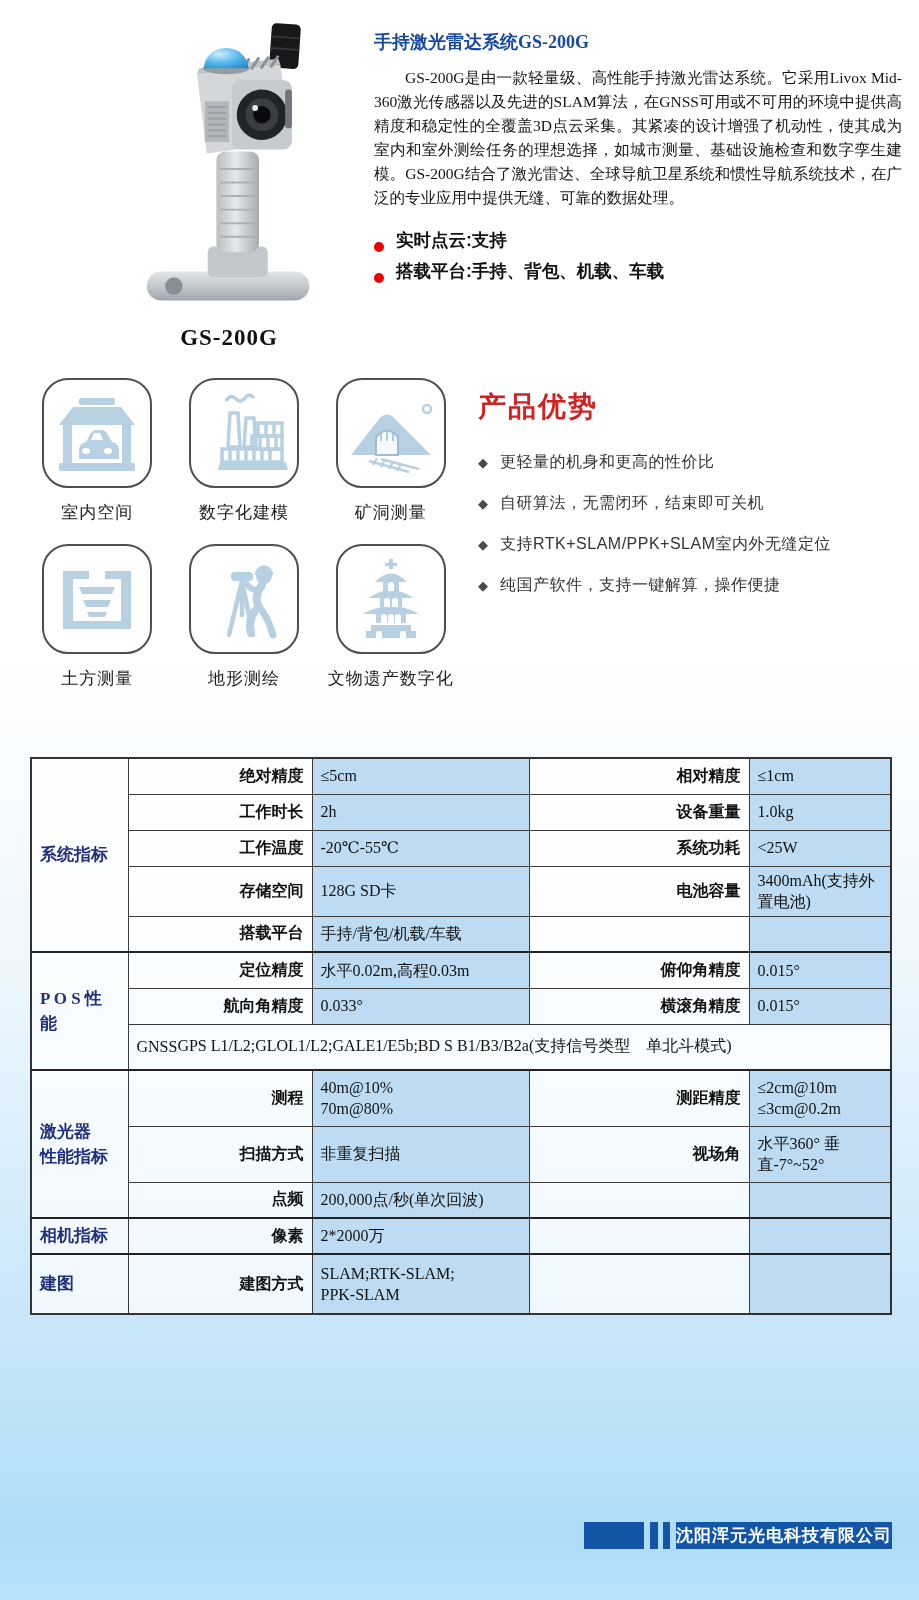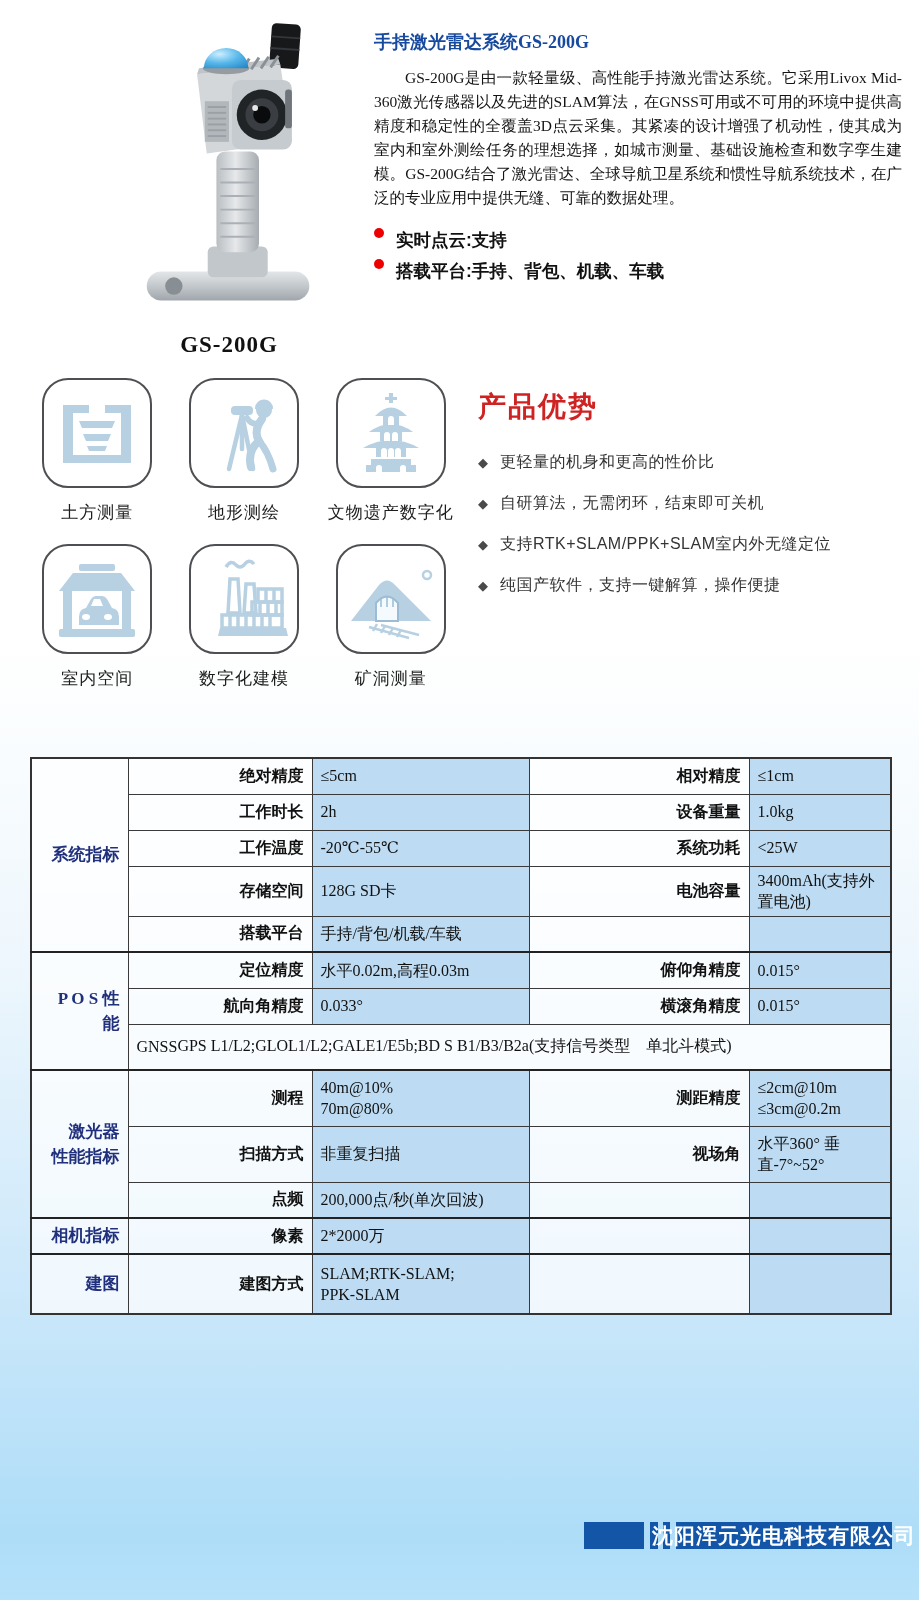--- a/index.html
+++ b/index.html
@@ -6,29 +6,29 @@
   .page{
     position:relative;
     width:919px;height:1600px;
     margin:0 auto;
     background:linear-gradient(180deg,#ffffff 0%,#ffffff 40%,#eef7fd 60%,#cde8fa 80%,#aeddf8 96%,#b6e1fa 100%);
     font-family:"Liberation Sans",sans-serif;
     overflow:hidden;
   }
   
   .product-figure{position:absolute;left:104px;top:18px;width:250px;text-align:center;}
-  .product-model{margin-top:14px;font-family:"Liberation Serif","DejaVu Serif",serif;
+  .product-model{margin-top:7px;font-family:"Liberation Serif","DejaVu Serif",serif;
     font-weight:bold;font-size:23px;color:#111;letter-spacing:1px;}
   .hero-right{position:absolute;left:374px;top:30px;width:528px;}
   .hero-title{font-family:"Liberation Serif","DejaVu Serif",serif;font-weight:bold;
     font-size:18px;color:#17499e;margin:0 0 12px 0;}
   .hero-desc{font-family:"Liberation Serif","DejaVu Serif",serif;font-size:15.5px;
     line-height:1.55;color:#141414;text-align:justify;text-indent:2em;margin:0;}
   .hero-bullets{margin-top:18px;}
-  .hero-bullet{display:flex;align-items:flex-start;margin-bottom:7px;}
+  .hero-bullet{display:flex;align-items:flex-end;margin-bottom:7px;}
   .red-dot{width:10px;height:10px;border-radius:50%;background:#ee0000;margin-right:12px;flex:0 0 auto;}
   .hero-bullet-text{font-weight:bold;font-size:17.5px;color:#111;}
   
   .app-grid{position:absolute;left:24px;top:378px;width:440px;}
   .app-row{display:flex;justify-content:flex-start;margin-bottom:20px;}
   .app-cell{width:147px;text-align:center;}
   .app-box{width:110px;height:110px;margin:0 auto;border:2.5px solid #4d4f52;border-radius:26px;
     background:#fff;display:flex;align-items:center;justify-content:center;box-sizing:border-box;}
   .app-label{margin-top:13px;font-size:17px;color:#1c1c1c;letter-spacing:1px;white-space:nowrap;}
   
@@ -36,37 +36,37 @@
   .adv-title{font-size:28px;font-weight:bold;color:#cf2323;margin:0 0 26px 0;letter-spacing:2px;}
   .adv-item{display:flex;align-items:flex-start;margin-bottom:20px;}
   .adv-diamond{color:#4a4a4a;font-size:13px;margin:3px 12px 0 0;flex:0 0 auto;}
   .adv-text{font-size:16px;color:#343434;letter-spacing:0.5px;text-align:center;}
   
   .spec-wrap{position:absolute;left:30px;top:757px;width:860px;}
   table.spec{border-collapse:collapse;width:860px;table-layout:fixed;
     font-family:"Liberation Serif","DejaVu Serif",serif;font-size:16px;color:#111;
     border:2px solid #333;}
   table.spec td{border:1px solid #3a3a3a;padding:3px 8px;vertical-align:middle;box-sizing:border-box;}
-  td.gcell{background:rgba(255,255,255,0.72);color:#20307c;font-weight:bold;text-align:right;
+  td.gcell{background:rgba(255,255,255,0.72);color:#20307c;font-weight:bold;text-align:left;
     font-size:17px;white-space:pre-line;line-height:1.5;margin-top:36px;}
   td.pcell{background:rgba(255,255,255,0.72);font-weight:bold;text-align:right;white-space:pre-line;}
   td.vcell{background:#bddcf3;text-align:left;white-space:pre-line;line-height:1.35;}
   tr.gtop td{border-top:2px solid #222;}
   td.gnss-cell{background:rgba(255,255,255,0.72);}
   .gnss-flex{display:flex;align-items:center;white-space:pre-wrap;}
   .h36 td{height:36px;} .h48 td{height:48px;} .h46 td{height:46px;}
   .h56 td{height:56px;} .h60 td{height:60px;}
   
   .footer{position:absolute;left:0;top:1522px;width:919px;height:28px;}
   .f-rect{position:absolute;left:584px;top:0;width:60px;height:27px;background:#1356a8;}
   .f-bar1{position:absolute;left:650px;top:0;width:8px;height:27px;background:#1356a8;}
   .f-bar2{position:absolute;left:663px;top:0;width:7px;height:27px;background:#1356a8;}
   .f-main{position:absolute;left:676px;top:0;width:216px;height:27px;background:#1356a8;
     display:flex;align-items:center;justify-content:center;}
-  .f-text{color:#fff;font-weight:bold;font-size:21px;letter-spacing:1px;white-space:nowrap;}
+  .f-text{color:#fff;font-weight:bold;font-size:17px;letter-spacing:1px;white-space:nowrap;}
   svg{display:block;}
 </style>
 </head>
 <body>
 
 <div class="page">
 
   <div class="product-figure">
     <svg width="250" height="300" viewBox="0 0 250 310" aria-hidden="true">
       <defs>
@@ -154,84 +154,20 @@
       </div>
     </div>
   </div>
 
   <div class="app-grid">
     <div class="app-row">
       <div class="app-cell">
         <div class="app-box">
           <svg width="96" height="96" viewBox="0 0 96 96">
             <g fill="#b7d0e2">
-              <path d="M14 20 H40 V28 H24 V70 H72 V28 H56 V20 H82 V78 H14 Z"></path>
-              <path d="M30 36 L66 36 L63 43 L33 43 Z"></path>
-              <path d="M34 49 L62 49 L59 56 L37 56 Z"></path>
-              <path d="M38 61 L58 61 L56 66 L40 66 Z"></path>
-            </g>
-          </svg>
-        </div>
-        <div class="app-label">土方测量</div>
-      </div>
-      <div class="app-cell">
-        <div class="app-box">
-          <svg width="96" height="96" viewBox="0 0 96 96">
-            <g stroke="#b7d0e2" stroke-width="4.5" fill="none" stroke-linecap="round">
-              <line x1="46" y1="30" x2="33" y2="84"></line>
-              <line x1="46" y1="30" x2="57" y2="84"></line>
-              <line x1="46" y1="32" x2="46" y2="64"></line>
-            </g>
-            <rect x="35" y="21" width="22" height="9" rx="4" fill="#b7d0e2"></rect>
-            <circle cx="68" cy="25" r="8" fill="#b7d0e2"></circle>
-            <g stroke="#b7d0e2" fill="none" stroke-linecap="round">
-              <path d="M66 34 q-9 12 -3 22 q-12 10 -8 26" stroke-width="8"></path>
-              <path d="M64 38 q-8 3 -13 -5" stroke-width="6"></path>
-              <path d="M63 56 q9 10 14 28" stroke-width="7"></path>
-            </g>
-            <path d="M59 23 a9 9 0 0 1 18 1 l-18 0 z" fill="#b7d0e2"></path>
-          </svg>
-        </div>
-        <div class="app-label">地形测绘</div>
-      </div>
-      <div class="app-cell">
-        <div class="app-box">
-          <svg width="96" height="96" viewBox="0 0 96 96">
-            <g fill="#b7d0e2">
-              <path d="M46 8 h4 v10 h-4 z"></path>
-                <path d="M42 12 h12 v3 h-12 z"></path>
-              <path d="M32 31 Q48 14 64 31 Z"></path>
-              <rect x="40" y="31" width="16" height="9"></rect>
-              <path d="M26 47 Q48 31 70 47 Z"></path>
-              <rect x="37" y="47" width="22" height="9"></rect>
-              <path d="M20 63 Q48 47 76 63 Z"></path>
-              <rect x="33" y="63" width="30" height="9"></rect>
-              <rect x="28" y="74" width="40" height="6"></rect>
-              <rect x="23" y="80" width="50" height="7"></rect>
-            </g>
-            <g fill="#fff">
-              <path d="M45 34 a3 3 0 0 1 6 0 v6 h-6 z"></path>
-              <path d="M41 50 a3 3 0 0 1 6 0 v6 h-6 z"></path>
-                <path d="M49 50 a3 3 0 0 1 6 0 v6 h-6 z"></path>
-              <path d="M38 66 a3 3 0 0 1 6 0 v6 h-6 z"></path>
-                <path d="M45 66 a3 3 0 0 1 6 0 v6 h-6 z"></path>
-                <path d="M52 66 a3 3 0 0 1 6 0 v6 h-6 z"></path>
-              <path d="M33 83 a3 3 0 0 1 6 0 v4 h-6 z"></path>
-                <path d="M57 83 a3 3 0 0 1 6 0 v4 h-6 z"></path>
-            </g>
-          </svg>
-        </div>
-        <div class="app-label">文物遗产数字化</div>
-      </div>
-    </div>
-    <div class="app-row">
-      <div class="app-cell">
-        <div class="app-box">
-          <svg width="96" height="96" viewBox="0 0 96 96">
-            <g fill="#b7d0e2">
               <path d="M10 40 L24 22 H72 L86 40 Z"></path>
               <rect x="30" y="13" width="36" height="7" rx="2"></rect>
               <rect x="14" y="40" width="9" height="38"></rect>
                 <rect x="73" y="40" width="9" height="38"></rect>
               <rect x="10" y="78" width="76" height="8" rx="2"></rect>
               <path d="M30 74 v-8 q0 -8 7 -9 l5 -9 q2 -3 5 -3 h6 q3 0 5 3 l5 9 q7 1 7 9 v8 z"></path>
             </g>
             <ellipse cx="37" cy="66" rx="4" ry="3" fill="#fff"></ellipse>
             <ellipse cx="59" cy="66" rx="4" ry="3" fill="#fff"></ellipse>
             <path d="M42 55 l3 -7 h6 l3 7 z" fill="#fff"></path>
@@ -283,20 +219,84 @@
               <line x1="34" y1="73" x2="30" y2="80"></line>
                 <line x1="42" y1="75" x2="38" y2="82"></line>
               <line x1="50" y1="77" x2="46" y2="84"></line>
                 <line x1="58" y1="79" x2="54" y2="86"></line>
             </g>
           </svg>
         </div>
         <div class="app-label">矿洞测量</div>
       </div>
     </div>
+    <div class="app-row">
+      <div class="app-cell">
+        <div class="app-box">
+          <svg width="96" height="96" viewBox="0 0 96 96">
+            <g fill="#b7d0e2">
+              <path d="M14 20 H40 V28 H24 V70 H72 V28 H56 V20 H82 V78 H14 Z"></path>
+              <path d="M30 36 L66 36 L63 43 L33 43 Z"></path>
+              <path d="M34 49 L62 49 L59 56 L37 56 Z"></path>
+              <path d="M38 61 L58 61 L56 66 L40 66 Z"></path>
+            </g>
+          </svg>
+        </div>
+        <div class="app-label">土方测量</div>
+      </div>
+      <div class="app-cell">
+        <div class="app-box">
+          <svg width="96" height="96" viewBox="0 0 96 96">
+            <g stroke="#b7d0e2" stroke-width="4.5" fill="none" stroke-linecap="round">
+              <line x1="46" y1="30" x2="33" y2="84"></line>
+              <line x1="46" y1="30" x2="57" y2="84"></line>
+              <line x1="46" y1="32" x2="46" y2="64"></line>
+            </g>
+            <rect x="35" y="21" width="22" height="9" rx="4" fill="#b7d0e2"></rect>
+            <circle cx="68" cy="25" r="8" fill="#b7d0e2"></circle>
+            <g stroke="#b7d0e2" fill="none" stroke-linecap="round">
+              <path d="M66 34 q-9 12 -3 22 q-12 10 -8 26" stroke-width="8"></path>
+              <path d="M64 38 q-8 3 -13 -5" stroke-width="6"></path>
+              <path d="M63 56 q9 10 14 28" stroke-width="7"></path>
+            </g>
+            <path d="M59 23 a9 9 0 0 1 18 1 l-18 0 z" fill="#b7d0e2"></path>
+          </svg>
+        </div>
+        <div class="app-label">地形测绘</div>
+      </div>
+      <div class="app-cell">
+        <div class="app-box">
+          <svg width="96" height="96" viewBox="0 0 96 96">
+            <g fill="#b7d0e2">
+              <path d="M46 8 h4 v10 h-4 z"></path>
+                <path d="M42 12 h12 v3 h-12 z"></path>
+              <path d="M32 31 Q48 14 64 31 Z"></path>
+              <rect x="40" y="31" width="16" height="9"></rect>
+              <path d="M26 47 Q48 31 70 47 Z"></path>
+              <rect x="37" y="47" width="22" height="9"></rect>
+              <path d="M20 63 Q48 47 76 63 Z"></path>
+              <rect x="33" y="63" width="30" height="9"></rect>
+              <rect x="28" y="74" width="40" height="6"></rect>
+              <rect x="23" y="80" width="50" height="7"></rect>
+            </g>
+            <g fill="#fff">
+              <path d="M45 34 a3 3 0 0 1 6 0 v6 h-6 z"></path>
+              <path d="M41 50 a3 3 0 0 1 6 0 v6 h-6 z"></path>
+                <path d="M49 50 a3 3 0 0 1 6 0 v6 h-6 z"></path>
+              <path d="M38 66 a3 3 0 0 1 6 0 v6 h-6 z"></path>
+                <path d="M45 66 a3 3 0 0 1 6 0 v6 h-6 z"></path>
+                <path d="M52 66 a3 3 0 0 1 6 0 v6 h-6 z"></path>
+              <path d="M33 83 a3 3 0 0 1 6 0 v4 h-6 z"></path>
+                <path d="M57 83 a3 3 0 0 1 6 0 v4 h-6 z"></path>
+            </g>
+          </svg>
+        </div>
+        <div class="app-label">文物遗产数字化</div>
+      </div>
+    </div>
   </div>
 
   <div class="advantages">
     <h2 class="adv-title">产品优势</h2>
     <div class="adv-item">
       <span class="adv-diamond">◆</span>
       <span class="adv-text">更轻量的机身和更高的性价比</span>
     </div>
     <div class="adv-item">
       <span class="adv-diamond">◆</span>

